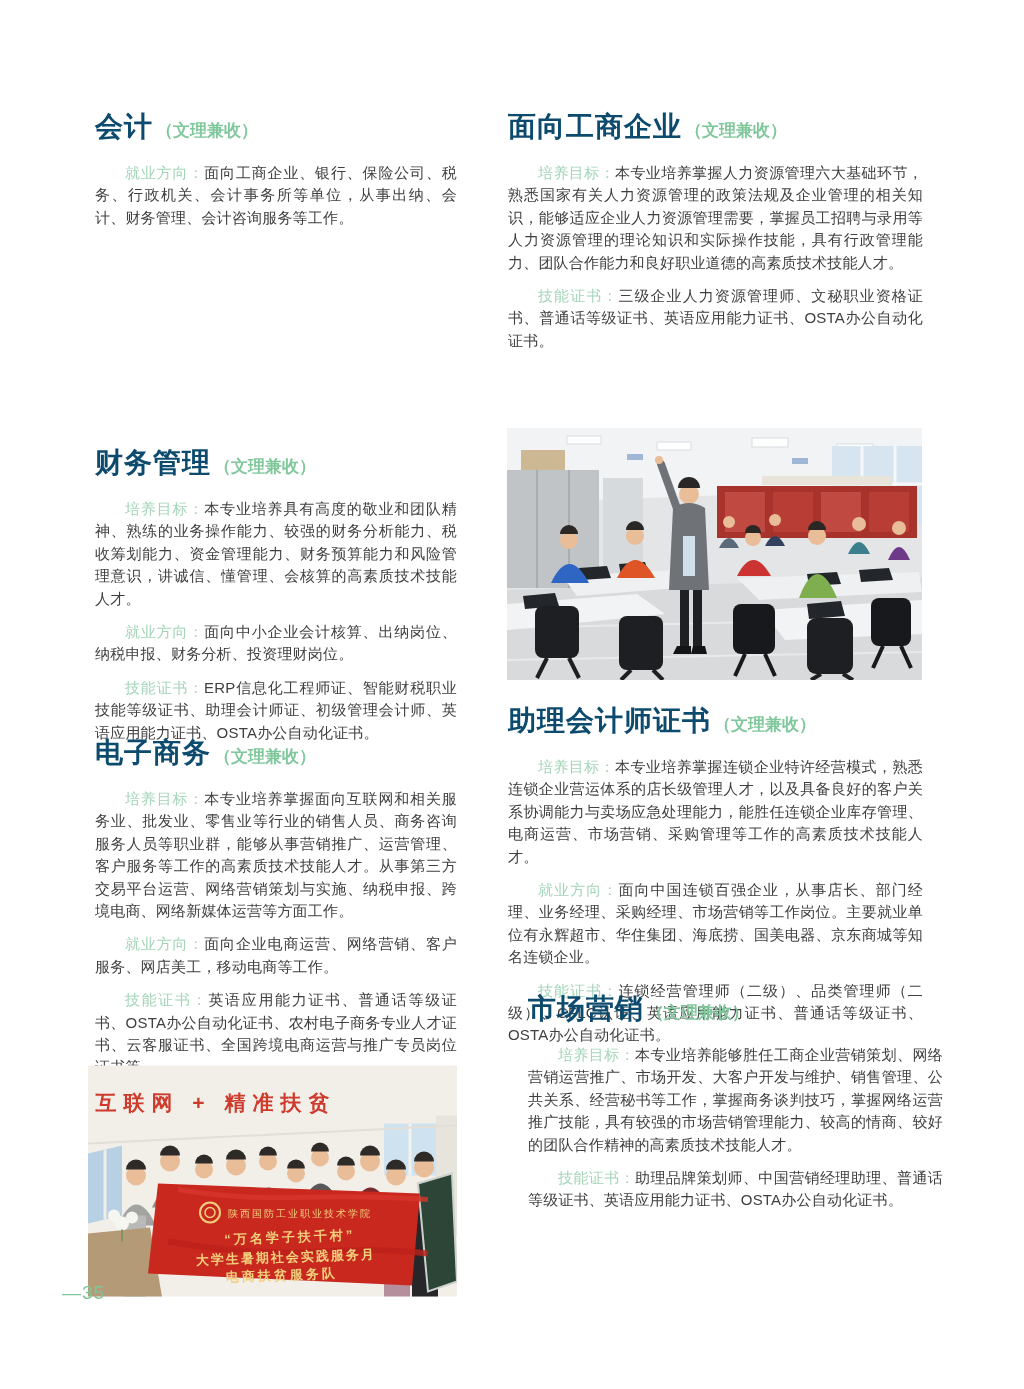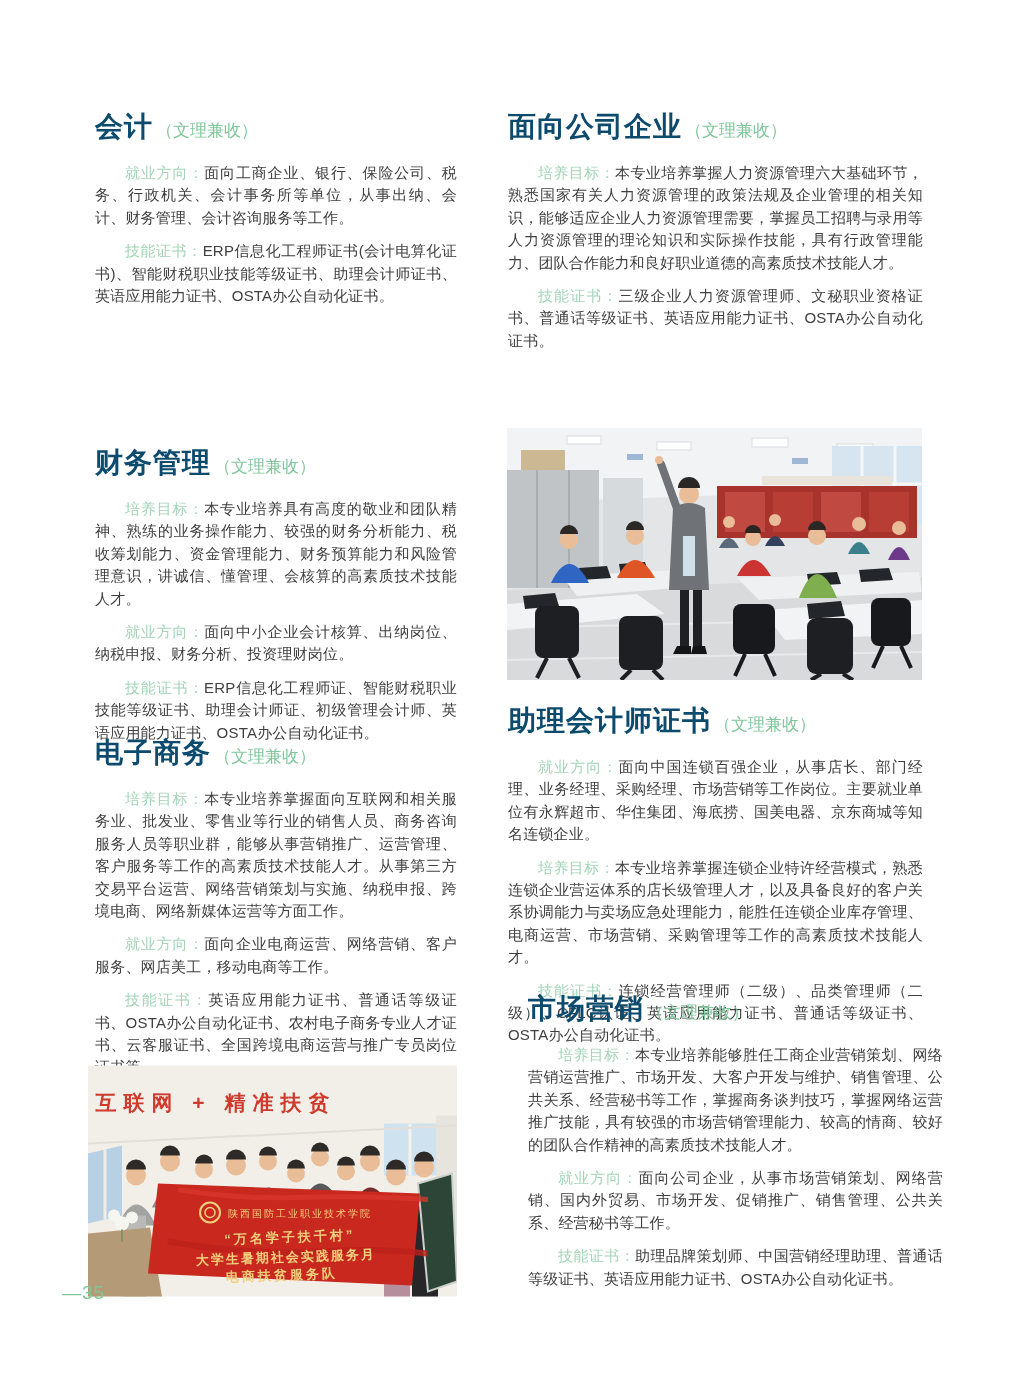--- a/index.html
+++ b/index.html
@@ -9,21 +9,21 @@
   }
   .major{position:absolute;}
   .sec-acc{left:95px;top:110px;width:362px;}
   .sec-fin{left:95px;top:446px;width:362px;}
   .sec-ecom{left:95px;top:736px;width:362px;}
   .sec-hr{left:508px;top:110px;width:415px;}
   .sec-chain{left:508px;top:704px;width:415px;}
   .sec-mkt{left:508px;top:992px;width:415px;margin-left:20px;}
   .major-title{margin:0 0 14px 0;line-height:34px;white-space:nowrap;}
   .title-main{color:#0c4a6e;font-size:28px;font-weight:bold;letter-spacing:1px;}
-  .title-sub{color:#80c79c;font-size:17px;font-weight:normal;margin-left:3px;text-align:right;}
+  .title-sub{color:#80c79c;font-size:17px;font-weight:bold;margin-left:3px;text-align:right;}
   .para{
     margin:0 0 11px 0;font-size:15px;line-height:22.4px;color:#404040;
     text-align:justify;text-indent:2em;letter-spacing:0.2px;
   }
   .para:last-child{margin-bottom:0;}
   .para-label{color:#a3d5b8;}
   .photo{position:absolute;display:block;overflow:hidden;}
   .photo-group{left:88px;top:1032px;width:369px;height:298px;}
   .photo-class{left:507px;top:428px;width:415px;height:252px;}
   .photo svg{display:block;width:100%;height:100%;}
@@ -36,21 +36,20 @@
 </head>
 <body>
 
 <div class="page">
 
   <section class="major sec-acc">
     <h2 class="major-title">
       <span class="title-main">会计</span><span class="title-sub">（文理兼收）</span>
     </h2>
     <p class="para"><span class="para-label">就业方向：</span><span class="para-text">面向工商企业、银行、保险公司、税务、行政机关、会计事务所等单位，从事出纳、会计、财务管理、会计咨询服务等工作。</span></p>
-    <p class="para"><span class="para-label">技能证书：</span><span class="para-text">ERP信息化工程师证书(会计电算化证书)、智能财税职业技能等级证书、助理会计师证书、英语应用能力证书、OSTA办公自动化证书。</span></p>
   </section>
 
   <section class="major sec-fin">
     <h2 class="major-title">
       <span class="title-main">财务管理</span><span class="title-sub">（文理兼收）</span>
     </h2>
     <p class="para"><span class="para-label">培养目标：</span><span class="para-text">本专业培养具有高度的敬业和团队精神、熟练的业务操作能力、较强的财务分析能力、税收筹划能力、资金管理能力、财务预算能力和风险管理意识，讲诚信、懂管理、会核算的高素质技术技能人才。</span></p>
     <p class="para"><span class="para-label">就业方向：</span><span class="para-text">面向中小企业会计核算、出纳岗位、纳税申报、财务分析、投资理财岗位。</span></p>
     <p class="para"><span class="para-label">技能证书：</span><span class="para-text">ERP信息化工程师证、智能财税职业技能等级证书、助理会计师证、初级管理会计师、英语应用能力证书、OSTA办公自动化证书。</span></p>
   </section>
@@ -59,41 +58,40 @@
     <h2 class="major-title">
       <span class="title-main">电子商务</span><span class="title-sub">（文理兼收）</span>
     </h2>
     <p class="para"><span class="para-label">培养目标：</span><span class="para-text">本专业培养掌握面向互联网和相关服务业、批发业、零售业等行业的销售人员、商务咨询服务人员等职业群，能够从事营销推广、运营管理、客户服务等工作的高素质技术技能人才。从事第三方交易平台运营、网络营销策划与实施、纳税申报、跨境电商、网络新媒体运营等方面工作。</span></p>
     <p class="para"><span class="para-label">就业方向：</span><span class="para-text">面向企业电商运营、网络营销、客户服务、网店美工，移动电商等工作。</span></p>
     <p class="para"><span class="para-label">技能证书：</span><span class="para-text">英语应用能力证书、普通话等级证书、OSTA办公自动化证书、农村电子商务专业人才证书、云客服证书、全国跨境电商运营与推广专员岗位证书等。</span></p>
   </section>
 
   <section class="major sec-hr">
     <h2 class="major-title">
-      <span class="title-main">面向公司企业</span><span class="title-sub">（文理兼收）</span>
+      <span class="title-main">面向工商企业</span><span class="title-sub">（文理兼收）</span>
     </h2>
     <p class="para"><span class="para-label">培养目标：</span><span class="para-text">本专业培养掌握人力资源管理六大基础环节，熟悉国家有关人力资源管理的政策法规及企业管理的相关知识，能够适应企业人力资源管理需要，掌握员工招聘与录用等人力资源管理的理论知识和实际操作技能，具有行政管理能力、团队合作能力和良好职业道德的高素质技术技能人才。</span></p>
     <p class="para"><span class="para-label">技能证书：</span><span class="para-text">三级企业人力资源管理师、文秘职业资格证书、普通话等级证书、英语应用能力证书、OSTA办公自动化证书。</span></p>
   </section>
 
   <section class="major sec-chain">
     <h2 class="major-title">
       <span class="title-main">助理会计师证书</span><span class="title-sub">（文理兼收）</span>
     </h2>
+    <p class="para"><span class="para-label">培养目标：</span><span class="para-text">本专业培养掌握连锁企业特许经营模式，熟悉连锁企业营运体系的店长级管理人才，以及具备良好的客户关系协调能力与卖场应急处理能力，能胜任连锁企业库存管理、电商运营、市场营销、采购管理等工作的高素质技术技能人才。</span></p>
     <p class="para"><span class="para-label">就业方向：</span><span class="para-text">面向中国连锁百强企业，从事店长、部门经理、业务经理、采购经理、市场营销等工作岗位。主要就业单位有永辉超市、华住集团、海底捞、国美电器、京东商城等知名连锁企业。</span></p>
-    <p class="para"><span class="para-label">培养目标：</span><span class="para-text">本专业培养掌握连锁企业特许经营模式，熟悉连锁企业营运体系的店长级管理人才，以及具备良好的客户关系协调能力与卖场应急处理能力，能胜任连锁企业库存管理、电商运营、市场营销、采购管理等工作的高素质技术技能人才。</span></p>
     <p class="para"><span class="para-label">技能证书：</span><span class="para-text">连锁经营管理师（二级）、品类管理师（二级）、CFLC认证、英语应用能力证书、普通话等级证书、OSTA办公自动化证书。</span></p>
   </section>
 
   <section class="major sec-mkt">
     <h2 class="major-title">
       <span class="title-main">市场营销</span><span class="title-sub">（文理兼收）</span>
     </h2>
     <p class="para"><span class="para-label">培养目标：</span><span class="para-text">本专业培养能够胜任工商企业营销策划、网络营销运营推广、市场开发、大客户开发与维护、销售管理、公共关系、经营秘书等工作，掌握商务谈判技巧，掌握网络运营推广技能，具有较强的市场营销管理能力、较高的情商、较好的团队合作精神的高素质技术技能人才。</span></p>
-    <p class="para"><span class="para-label">就业方向：</span><span class="para-text">面向公司企业，从事市场营销策划、网络营销、国内外贸易、市场开发、促销推广、销售管理、公共关系、经营秘书等工作。</span></p>
     <p class="para"><span class="para-label">技能证书：</span><span class="para-text">助理品牌策划师、中国营销经理助理、普通话等级证书、英语应用能力证书、OSTA办公自动化证书。</span></p>
   </section>
 
   <figure class="photo photo-class" style="margin:0;">
     <svg viewBox="0 0 415 252">
       <rect x="0" y="0" width="415" height="252" fill="#e3e5e7"></rect>
 
       <g>
         <polygon points="0,0 415,0 415,60 0,75" fill="#f1f3f4"></polygon>
         <rect x="60" y="8" width="34" height="8" fill="#fdfefe" stroke="#d9dde0" stroke-width="1"></rect>

